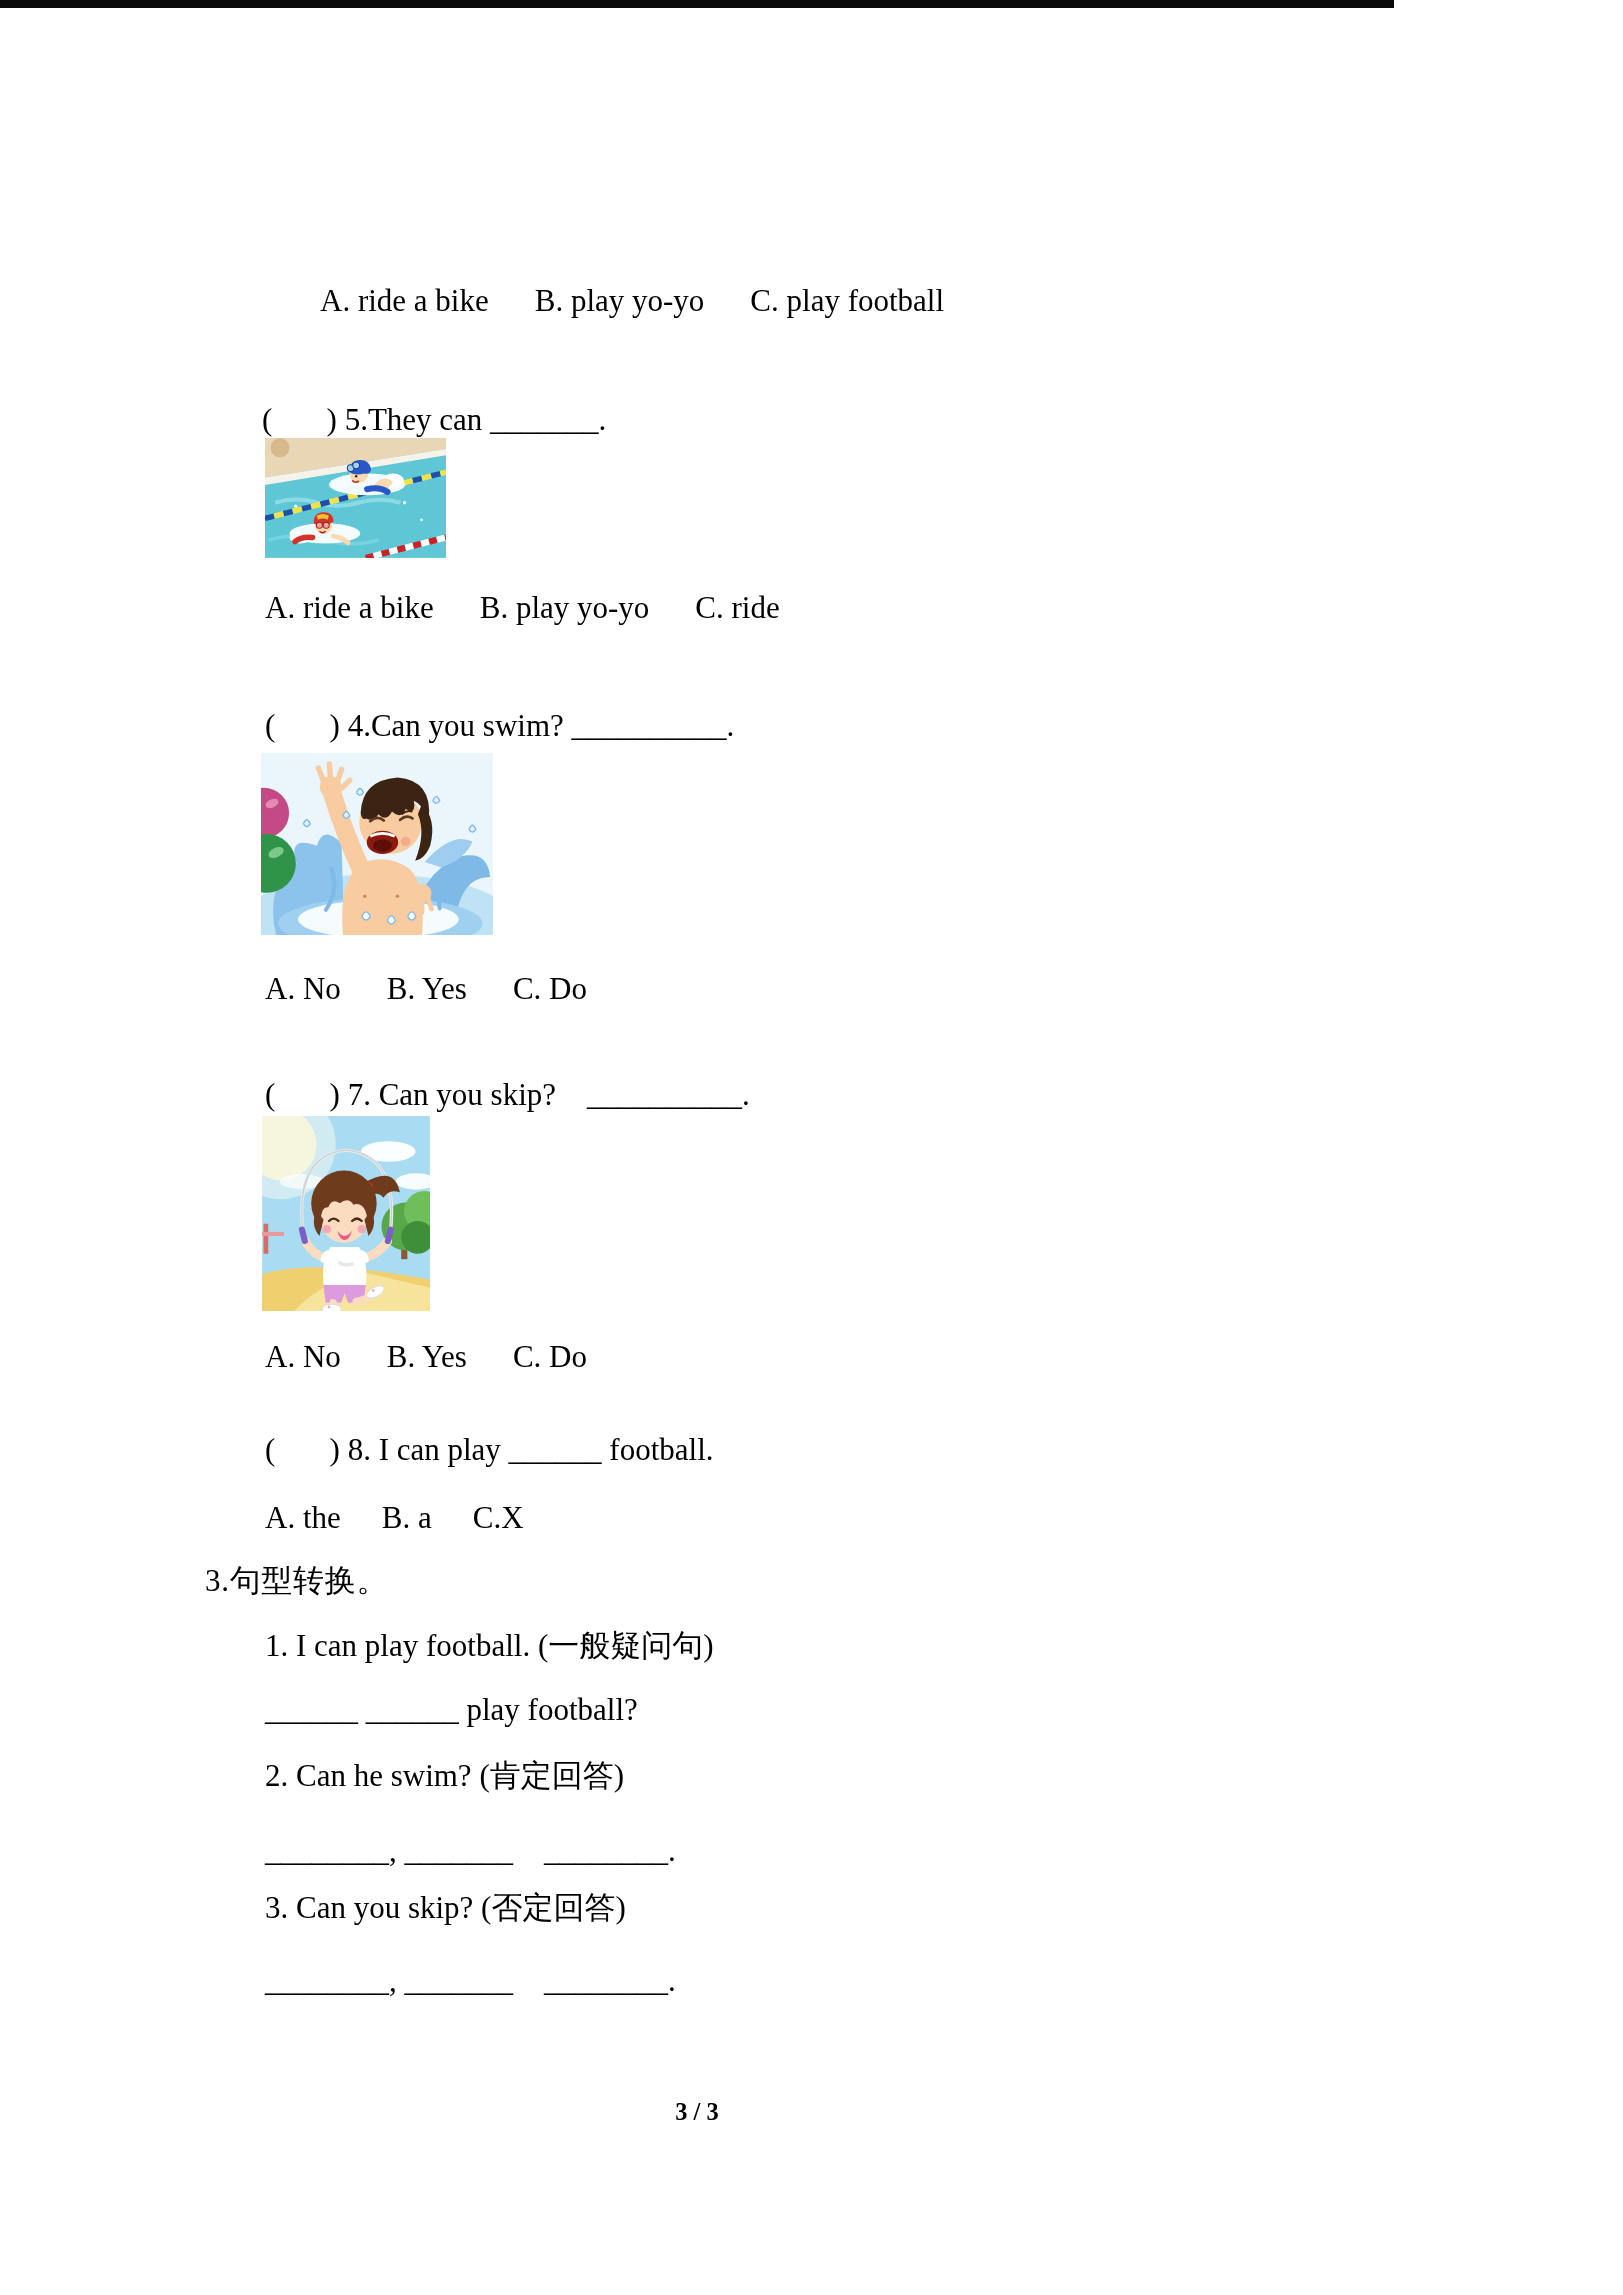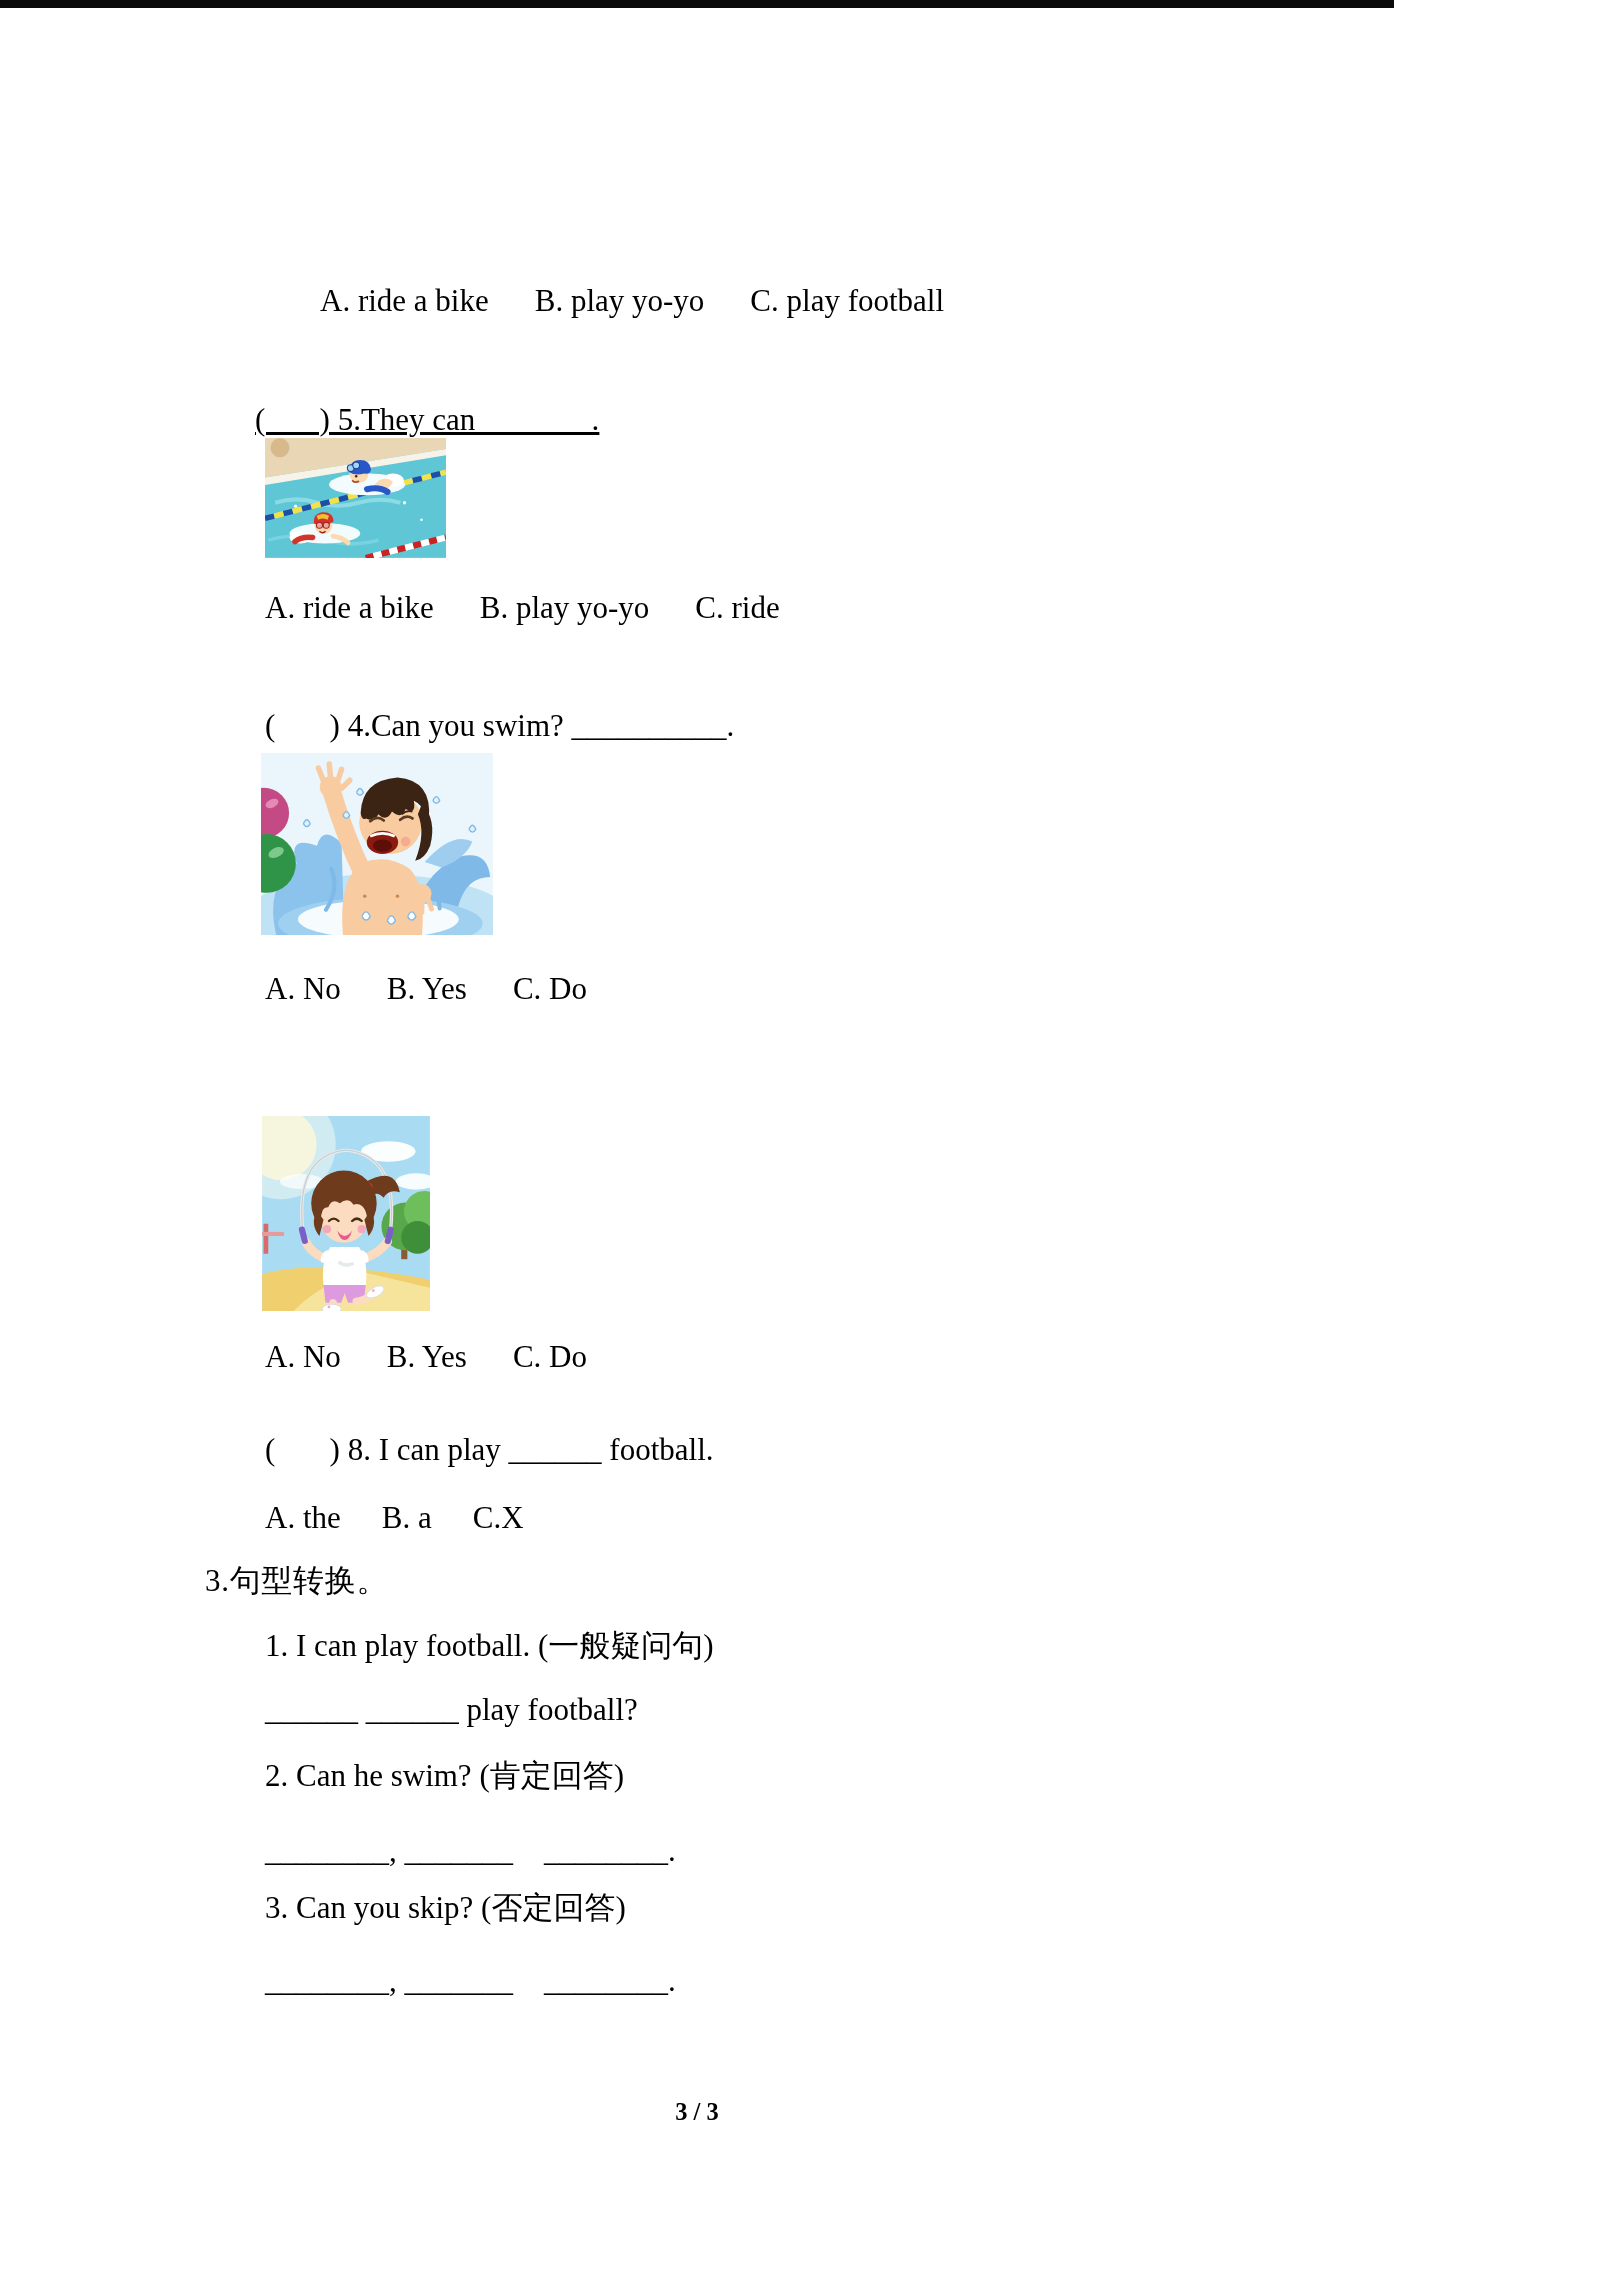--- a/index.html
+++ b/index.html
@@ -46,21 +46,21 @@
 
   <div class="scan-top"></div>
   <div class="scan-right"></div>
 
   <div class="line opts" style="top:283px;left:320px;">
     <span>A. ride a bike</span>
     <span>B. play yo-yo</span>
     <span>C. play football</span>
   </div>
 
-  <div class="line" style="top:402px;left:255px;text-decoration:underline;">(       ) 5.They can _______.</div>
+  <div class="line" style="top:402px;left:262px;">(       ) 5.They can _______.</div>
 
   <svg class="pic" style="top:438px;left:265px;" width="181" height="120" viewBox="0 0 266 176" role="img">
     <rect width="266" height="176" fill="#5EC6D4"></rect>
     <path d="M15 95 q30 -10 62 0 q30 9 60 0 q32 -9 62 0" stroke="#9FE2EC" stroke-width="6" fill="none" opacity="0.7"></path>
     <path d="M5 150 q40 -12 82 0 q40 11 80 0" stroke="#8ADCE8" stroke-width="5" fill="none" opacity="0.6"></path>
     <polygon points="0,0 266,0 266,16 0,58" fill="#E9D6B4"></polygon>
     <polygon points="0,58 266,16 266,25 0,69" fill="#F7F3E8"></polygon>
     <circle cx="22" cy="14" r="14" fill="#D8B98C"></circle>
     <line x1="0" y1="118" x2="266" y2="50" stroke="#1E4FA8" stroke-width="8" stroke-dasharray="14 14"></line>
     <line x1="0" y1="118" x2="266" y2="50" stroke="#F2E24A" stroke-width="8" stroke-dasharray="14 14" stroke-dashoffset="14"></line>
@@ -152,20 +152,21 @@
     <path d="M95 230 q20 -30 8 -60" stroke="#7FB9E8" stroke-width="6" fill="none" stroke-linecap="round"></path>
     <path d="M262 228 q-6 -34 14 -52" stroke="#7FB9E8" stroke-width="6" fill="none" stroke-linecap="round"></path>
   </svg>
 
   <div class="line opts" style="top:971px;left:265px;">
     <span>A. No</span>
     <span>B. Yes</span>
     <span>C. Do</span>
   </div>
 
+  <div class="line" style="top:1077px;left:265px;">(       ) 7. Can you skip?    __________.</div>
 
   <svg class="pic" style="top:1116px;left:262px;" width="168" height="195" viewBox="0 0 246 286" role="img">
     <rect width="246" height="286" fill="#A9DCF2"></rect>
     <circle cx="28" cy="42" r="80" fill="#FFFDF0" opacity="0.45"></circle>
     <circle cx="28" cy="42" r="52" fill="#FFF8D8" opacity="0.8"></circle>
     <ellipse cx="185" cy="52" rx="40" ry="15" fill="#FFFFFF" opacity="0.95"></ellipse>
     <ellipse cx="226" cy="96" rx="30" ry="12" fill="#FFFFFF" opacity="0.9"></ellipse>
     <ellipse cx="58" cy="96" rx="32" ry="11" fill="#FFFFFF" opacity="0.7"></ellipse>
     <rect x="204" y="188" width="9" height="22" fill="#8A5A33"></rect>
     <circle cx="210" cy="162" r="35" fill="#58A74B"></circle>

